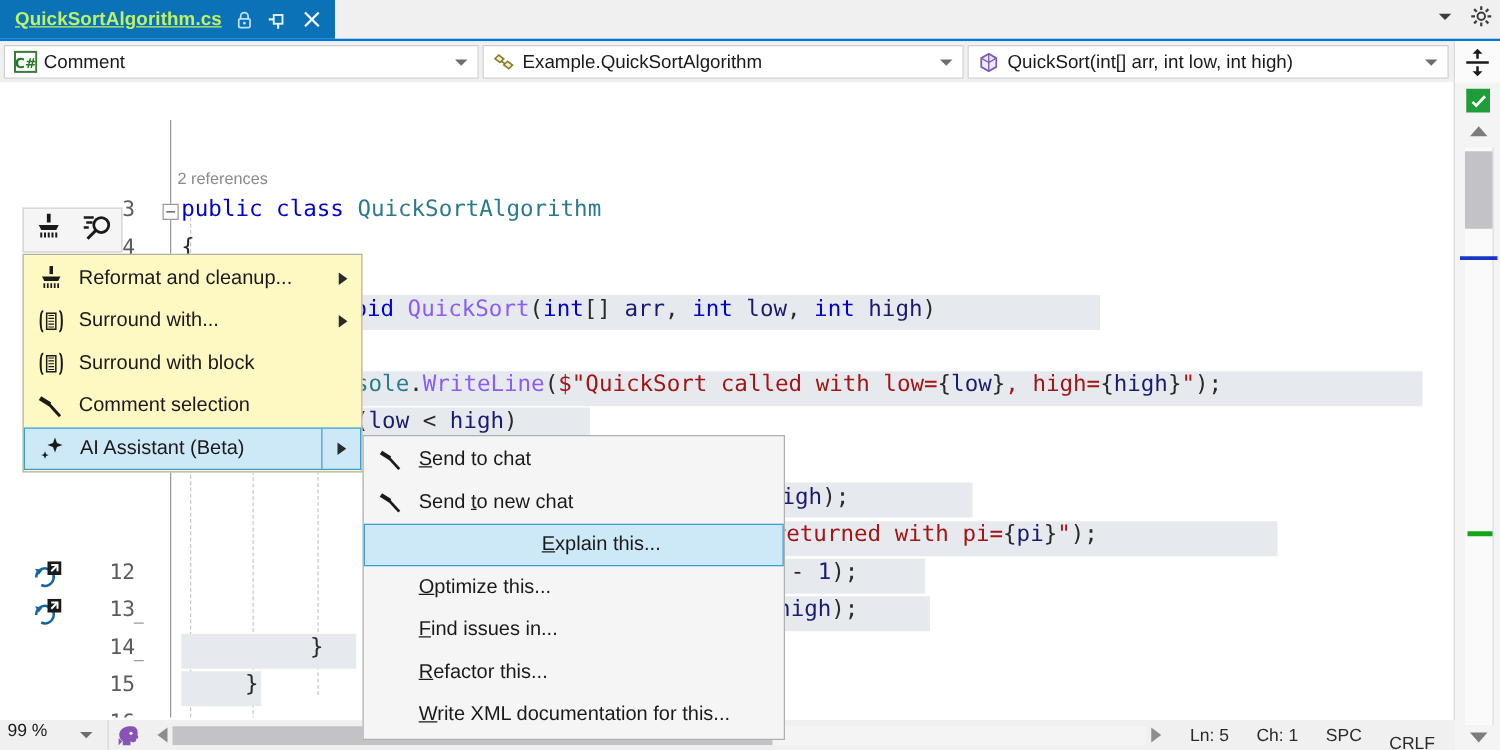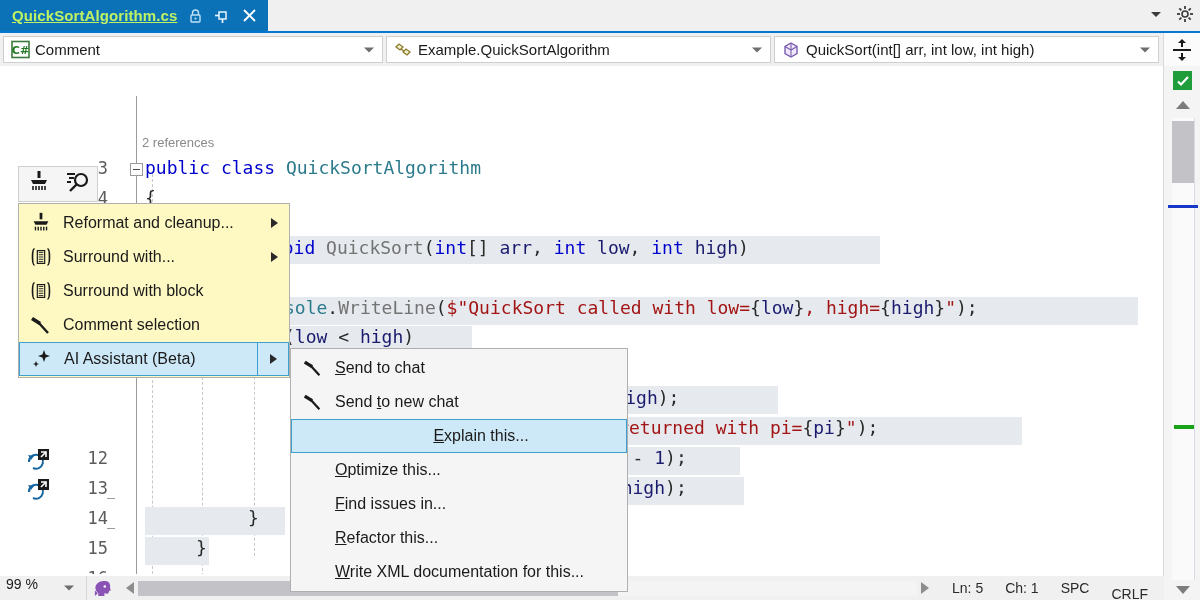--- a/index.html
+++ b/index.html
@@ -127,21 +127,21 @@
   }
   .structline {
     position: absolute;
     border-left: 1px solid #9b9b9b;
     width: 0;
   }
   
   .k   { color: #0000cd; }           
   .ty  { color: #2b7a8c; }           
   .id  { color: #1b1b6e; }           
-  .mth { color: #737373; text-align: center; }           
+  .mth { color: #8b5cf6; text-align: center; }           
   .str { color: #a31515; }           
   .pun { color: #2a2a2a; }
   .ns  { color: #2b7a8c; }
   .intp{ color: #1b1b6e; }
 
   
   .rightbar {
     position: absolute; right: 0; top: 33px;
     width: 36px; height: 567px;
     background: #f4f4f4;

